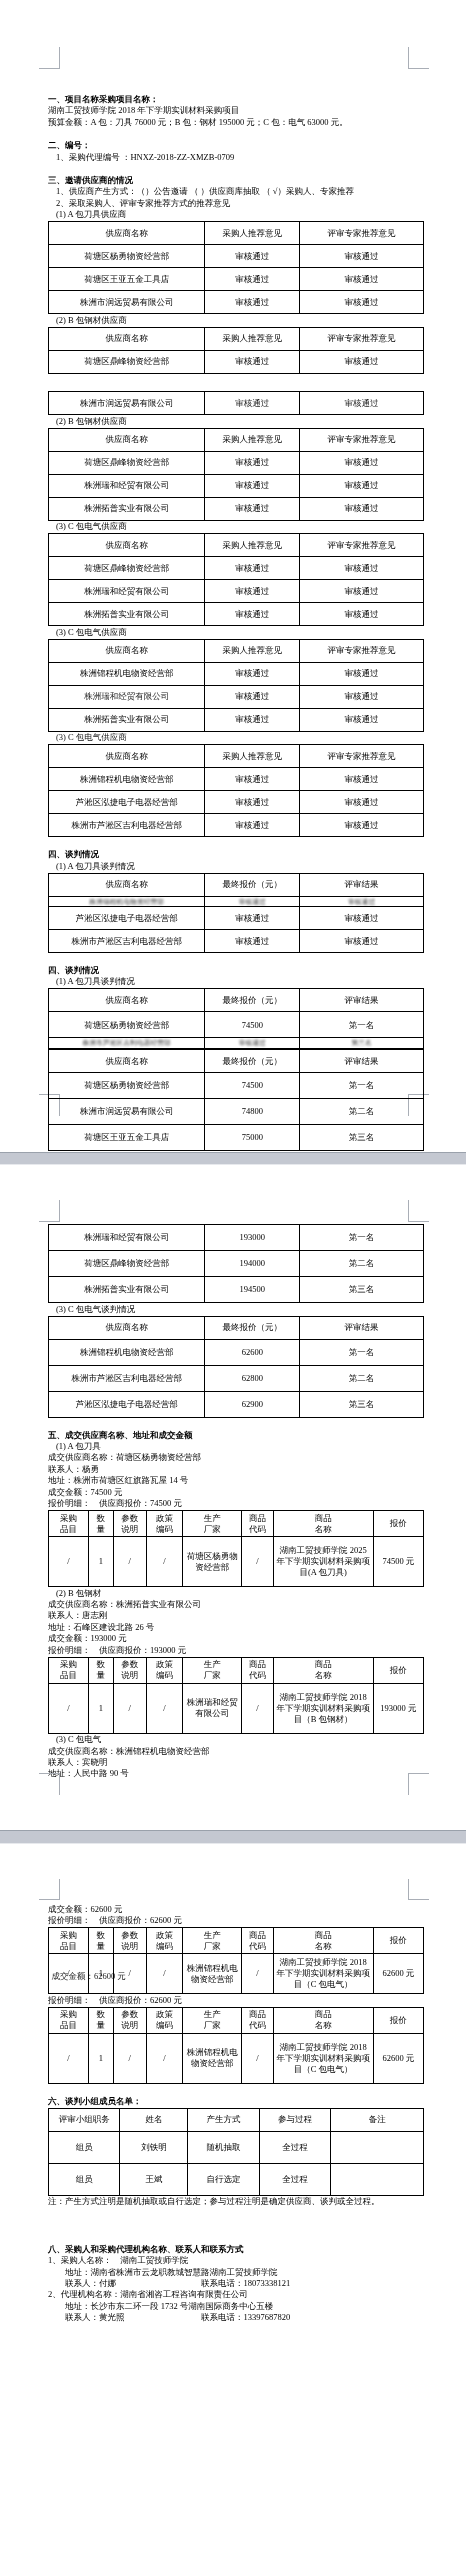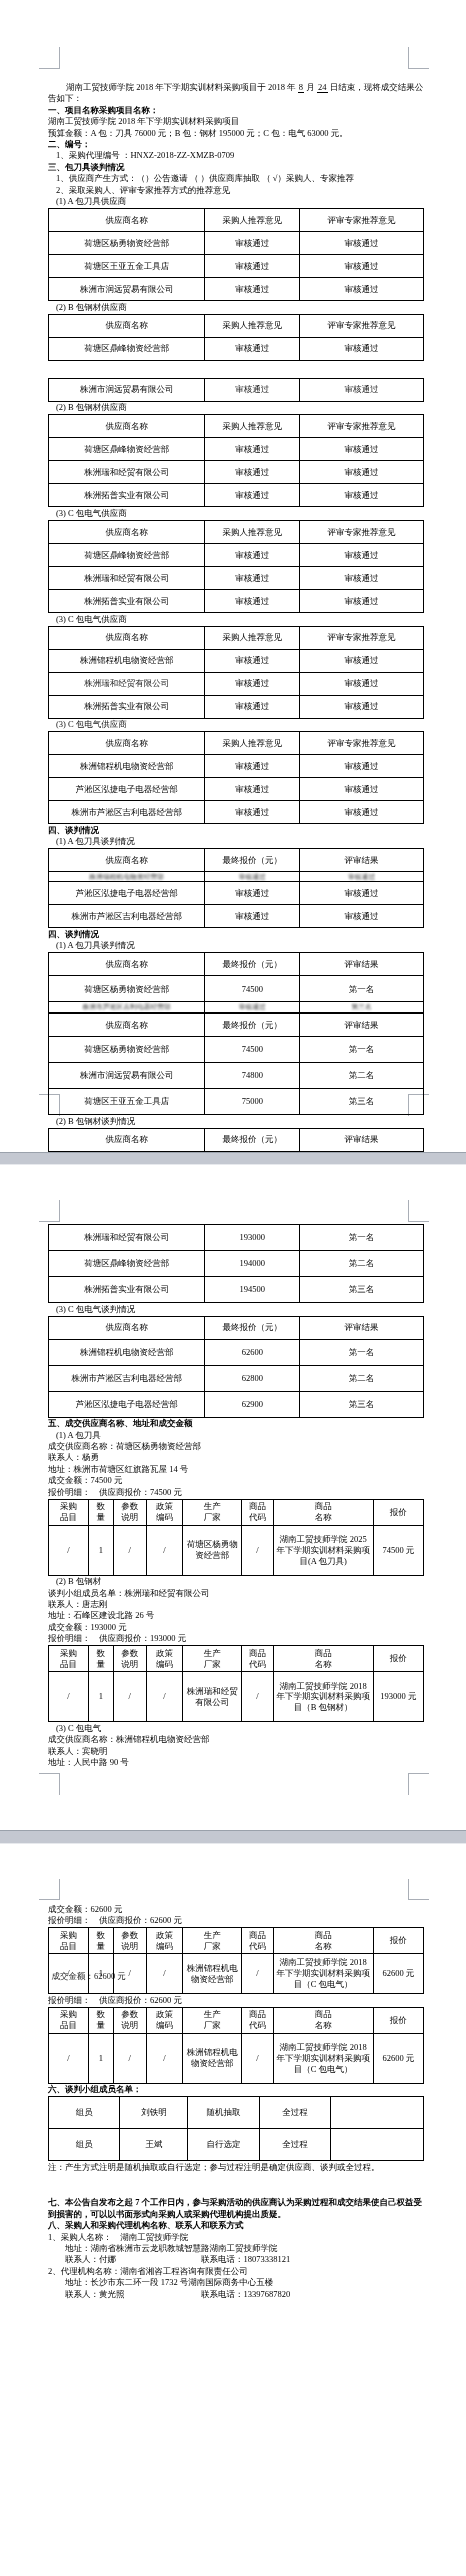--- a/index.html
+++ b/index.html
@@ -2,21 +2,21 @@
 <html style="font-size:9px"><head>
 <meta charset="utf-8">
 <style>
   html,body{margin:0;padding:0;background:#ffffff;}
   body{width:466px;font-family:"Liberation Serif","DejaVu Serif",serif;color:#000;}
   .doc{position:relative;width:466px;}
   .page{position:relative;background:#fff;overflow:hidden;}
   .page-gap{height:11.4px;background:#c4c8d1;border-top:0.6px solid #9aa1ab;border-bottom:0.6px solid #e7e9ed;}
   .content{padding-left:48px;padding-right:42px;}
   .para{font-size:8.5px;line-height:11.4px;margin:0;}
-  .b{font-weight:bold;}
+  .b{font-weight:bold;margin-top:12px;}
   .in{text-indent:18px;}
   .i1{padding-left:8px;}
   .i2{padding-left:17px;}
   .lb{padding-left:8px;}
   .g{filter:blur(0.6px);opacity:.92;}
   .u{border-bottom:0.6px solid #000;padding:0 1.1px;}
   .sp{width:100%;}
   .tbwrap{position:relative;}
   table.tb{width:100%;border-collapse:collapse;table-layout:fixed;border:1.1px solid #000;margin:0.6px 0;}
   table.tb td{border:0.6px solid #000;text-align:center;vertical-align:middle;font-size:8.5px;line-height:10.8px;padding:0.6px 1.7px;overflow:hidden;}
@@ -58,27 +58,26 @@
 </head>
 <body>
 
 <div class="doc">
     <div class="page" style="height: 1152px;">
       <div class="mk tl" style="top: 47px;"></div>
       <div class="mk tr" style="top: 47px;"></div>
       <div class="mk bl" style="top: 1094px;"></div>
       <div class="mk br" style="top: 1094px;"></div>
       <div class="content" style="padding-top: 82px;">
-        <div class="para in">湖南工贸技师学院 2018 年下学期实训材料采购项目于 2018 年 <span class="u">8</span> 月 <span class="u">24</span> 日结束，现将成交结果公告如下：</div>
         <div class="para b">一、项目名称采购项目名称：</div>
         <div class="para ">湖南工贸技师学院 2018 年下学期实训材料采购项目</div>
         <div class="para ">预算金额：A 包：刀具 76000 元；B 包：钢材 195000 元；C 包：电气 63000 元。</div>
         <div class="para b">二、编号：</div>
         <div class="para i1">1、采购代理编号 ：HNXZ-2018-ZZ-XMZB-0709</div>
-        <div class="para b">三、包刀具谈判情况</div>
+        <div class="para b">三、邀请供应商的情况</div>
         <div class="para i1">1、供应商产生方式：（）公告邀请 （ ）供应商库抽取 （ √）采购人、专家推荐</div>
         <div class="para i1">2、采取采购人、评审专家推荐方式的推荐意见</div>
         <div class="para lb">(1) A 包刀具供应商</div>
         <div class="tbwrap">
           <table class="tb k3">
             <tbody>
               <tr class="hdr">
                 <td>供应商名称</td>
                 <td>采购人推荐意见</td>
                 <td>评审专家推荐意见</td>
@@ -418,21 +417,21 @@
                 <td>/</td>
                 <td>荷塘区杨勇物资经营部</td>
                 <td>/</td>
                 <td>湖南工贸技师学院 2025 年下学期实训材料采购项目(A 包刀具)</td>
                 <td>74500 元</td>
               </tr>
             </tbody>
           </table>
         </div>
         <div class="para lb">(2) B 包钢材</div>
-        <div class="para ">谈判小组成员名单：株洲瑞和经贸有限公司</div>
+        <div class="para ">成交供应商名称：株洲拓普实业有限公司</div>
         <div class="para ">联系人：唐志刚</div>
         <div class="para ">地址：石峰区建设北路 26 号</div>
         <div class="para ">成交金额：193000 元</div>
         <div class="para ">报价明细：　供应商报价：193000 元</div>
         <div class="tbwrap">
           <table class="tb k8">
             <tbody>
               <tr class="hdr">
                 <td>采购
 品目</td>
@@ -541,40 +540,46 @@
                 <td>湖南工贸技师学院 2018 年下学期实训材料采购项目（C 包电气）</td>
                 <td>62600 元</td>
               </tr>
             </tbody>
           </table>
         </div>
         <div class="para b">六、谈判小组成员名单：</div>
         <div class="tbwrap">
           <table class="tb k5">
             <tbody>
+              <tr class="hdr">
+                <td>评审小组职务</td>
+                <td>姓名</td>
+                <td>产生方式</td>
+                <td>参与过程</td>
+                <td>备注</td>
+              </tr>
               <tr>
                 <td>组员</td>
                 <td>刘铁明</td>
                 <td>随机抽取</td>
                 <td>全过程</td>
                 <td></td>
               </tr>
               <tr>
                 <td>组员</td>
                 <td>王斌</td>
                 <td>自行选定</td>
                 <td>全过程</td>
                 <td></td>
               </tr>
             </tbody>
           </table>
         </div>
         <div class="para ">注：产生方式注明是随机抽取或自行选定；参与过程注明是确定供应商、谈判或全过程。</div>
         <div class="sp" style="height: 24px;"></div>
-        <div class="para b">七、本公告自发布之起 7 个工作日内，参与采购活动的供应商认为采购过程和成交结果使自己权益受到损害的，可以以书面形式向采购人或采购代理机构提出质疑。</div>
         <div class="para b">八、采购人和采购代理机构名称、联系人和联系方式</div>
         <div class="para ">1、采购人名称：　湖南工贸技师学院</div>
         <div class="para i2">地址：湖南省株洲市云龙职教城智慧路湖南工贸技师学院</div>
         <div class="para i2">联系人：付娜　　　　　　　　　　联系电话：18073338121</div>
         <div class="para ">2、代理机构名称：湖南省湘咨工程咨询有限责任公司</div>
         <div class="para i2">地址：长沙市东二环一段 1732 号湖南国际商务中心五楼</div>
         <div class="para i2">联系人：黄光照　　　　　　　　　联系电话：13397687820</div>
       </div>
     </div>
   </div>

